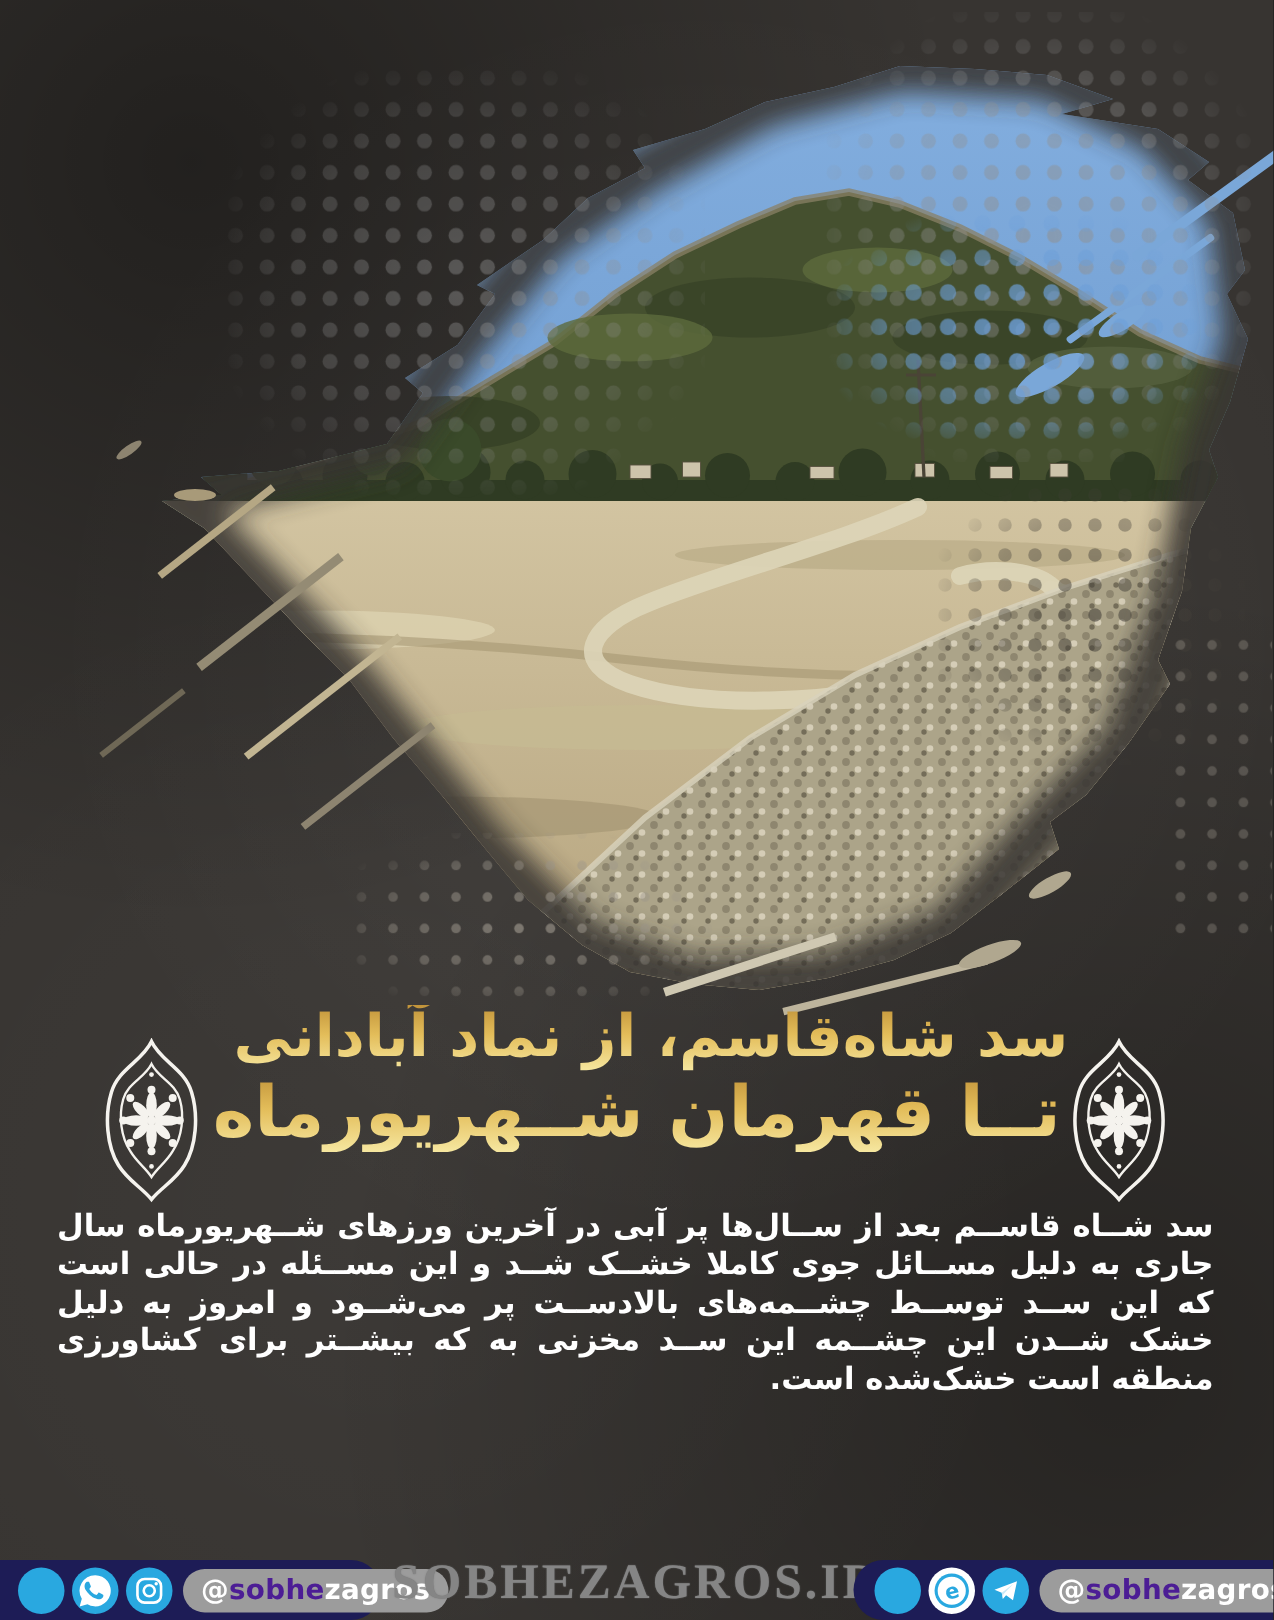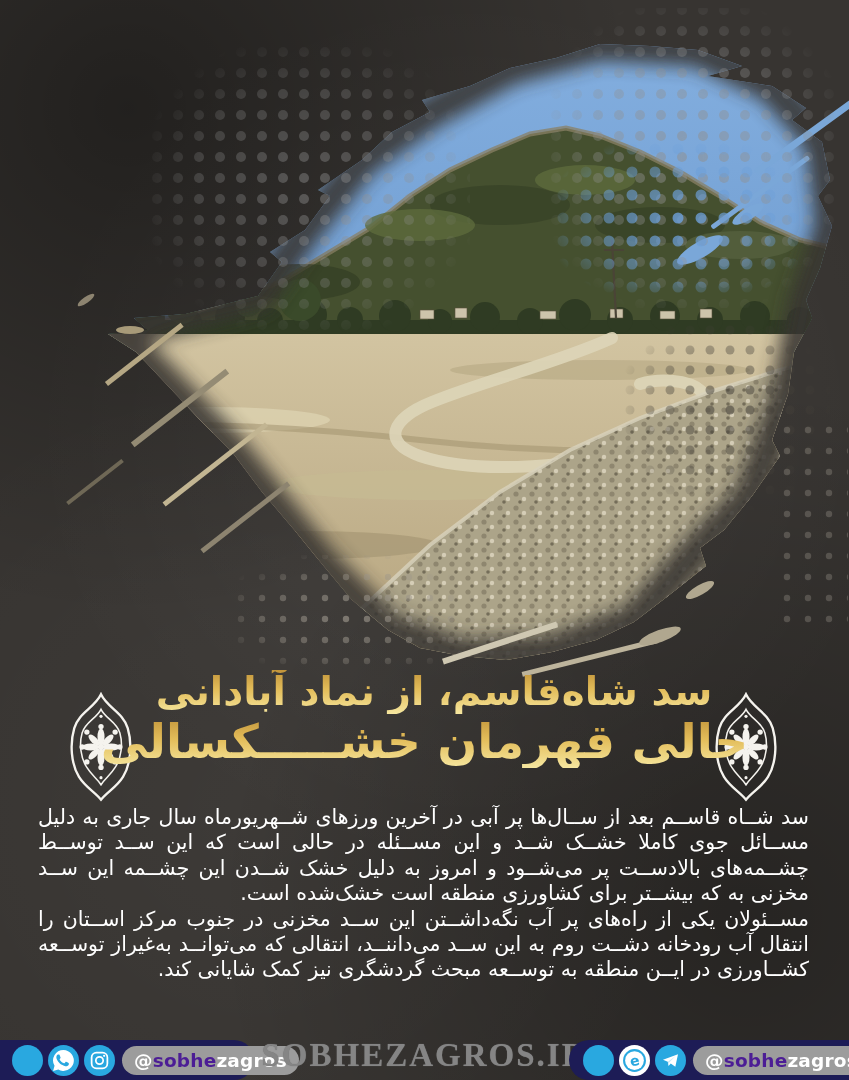--- a/index.html
+++ b/index.html
@@ -28,21 +28,21 @@
   }
   .t1{font-size:39px;padding-left:19px;}
   .t2{font-size:47px;margin-top:2px;}
   .ornament{position:absolute;width:88px;height:110px;}
   .ornament.left{left:57px;top:692px;}
   .ornament.right{left:702px;top:692px;}
   
   .body-text{
     position:absolute;top:805px;left:38px;right:40px;
     direction:rtl;text-align:justify;color:#fff;
-    font-size:20.5px;line-height:25.4px;font-weight:normal;
+    font-size:20.5px;line-height:25.4px;font-weight:bold;
   }
   .body-text p{margin:0;}
   
   .footer{position:absolute;left:0;right:0;bottom:0;height:46px;}
   .footer-bar{
     position:absolute;bottom:0;height:40px;background:#1d1c56;
     display:flex;align-items:center;gap:5px;
   }
   .footer-bar.left{left:0;width:254px;border-radius:0 20px 20px 0;padding-left:12px;box-sizing:border-box;}
   .footer-bar.right{right:0;width:280px;border-radius:20px 0 0 20px;padding-left:14px;box-sizing:border-box;}
@@ -294,26 +294,25 @@
       <circle cx="26" cy="70" r="3.4"></circle>
         <circle cx="32" cy="51" r="3.4"></circle>
       <circle cx="50" cy="70" r="4"></circle>
         <circle cx="50" cy="31" r="2"></circle>
         <circle cx="50" cy="109" r="2"></circle>
     </g>
   </svg>
 
   <div class="title-block">
     <div class="title-line t1">سد شاه‌قاسم، از نماد آبادانی</div>
-    <div class="title-line t2">حالی قهرمان خشـــــکسالی</div>
+    <div class="title-line t2">تــا قهرمان شــهریورماه</div>
   </div>
 
   <div class="body-text">
     <p>سد شــاه قاســم بعد از ســال‌ها پر آبی در آخرین ورزهای شــهریورماه سال جاری به دلیل مســائل جوی کاملا خشــک شــد و این مســئله در حالی است که این ســد توســط چشــمه‌های بالادســت پر می‌شــود و امروز به دلیل خشک شــدن این چشــمه این ســد مخزنی به که بیشــتر برای کشاورزی منطقه است خشک‌شده است.</p>
-    <p>مســئولان یکی از راه‌های پر آب نگه‌داشــتن این ســد مخزنی در جنوب مرکز اســتان را انتقال آب رودخانه دشــت روم به این ســد می‌داننــد، انتقالی که می‌توانــد به‌غیراز توســعه کشــاورزی در ایــن منطقه به توســعه مبحث گردشگری نیز کمک شایانی کند.</p>
   </div>
 
   <div class="footer">
 
     <div class="footer-bar left">
       <span class="soc"></span>
       <span class="soc">
         <svg width="25" height="25" viewBox="0 0 24 24">
           <path d="M12 2a10 10 0 0 0-8.6 15.1L2 22l5-1.3A10 10 0 1 0 12 2z" fill="#fff"></path>
           <path d="M16.6 14.2c-.3-.15-1.7-.85-2-.95-.27-.1-.47-.15-.67.15-.2.3-.77.95-.95 1.15-.17.2-.35.22-.65.07-.3-.15-1.25-.46-2.4-1.47-.88-.79-1.48-1.76-1.65-2.06-.17-.3-.02-.46.13-.61.13-.13.3-.35.45-.52.15-.18.2-.3.3-.5.1-.2.05-.37-.02-.52-.08-.15-.67-1.62-.92-2.22-.24-.58-.49-.5-.67-.51h-.57c-.2 0-.52.07-.8.37-.27.3-1.04 1.02-1.04 2.5 0 1.47 1.07 2.9 1.22 3.1.15.2 2.1 3.2 5.1 4.49.71.31 1.27.49 1.7.63.72.23 1.37.2 1.88.12.57-.08 1.7-.7 1.95-1.37.24-.67.24-1.25.17-1.37-.07-.12-.27-.2-.57-.35z" fill="#29a8e0"></path>

